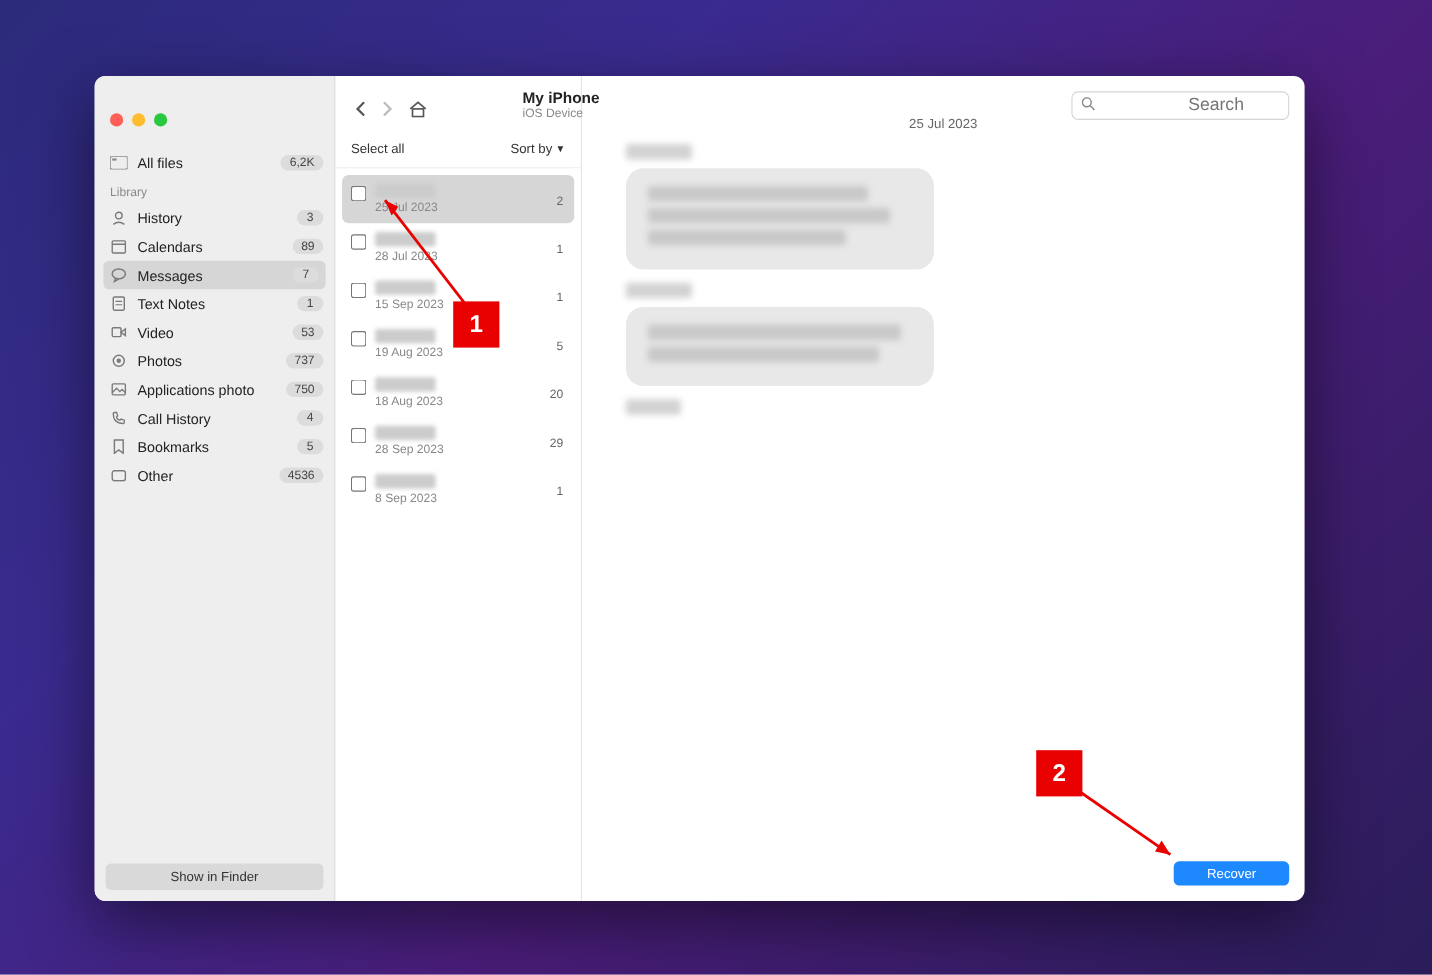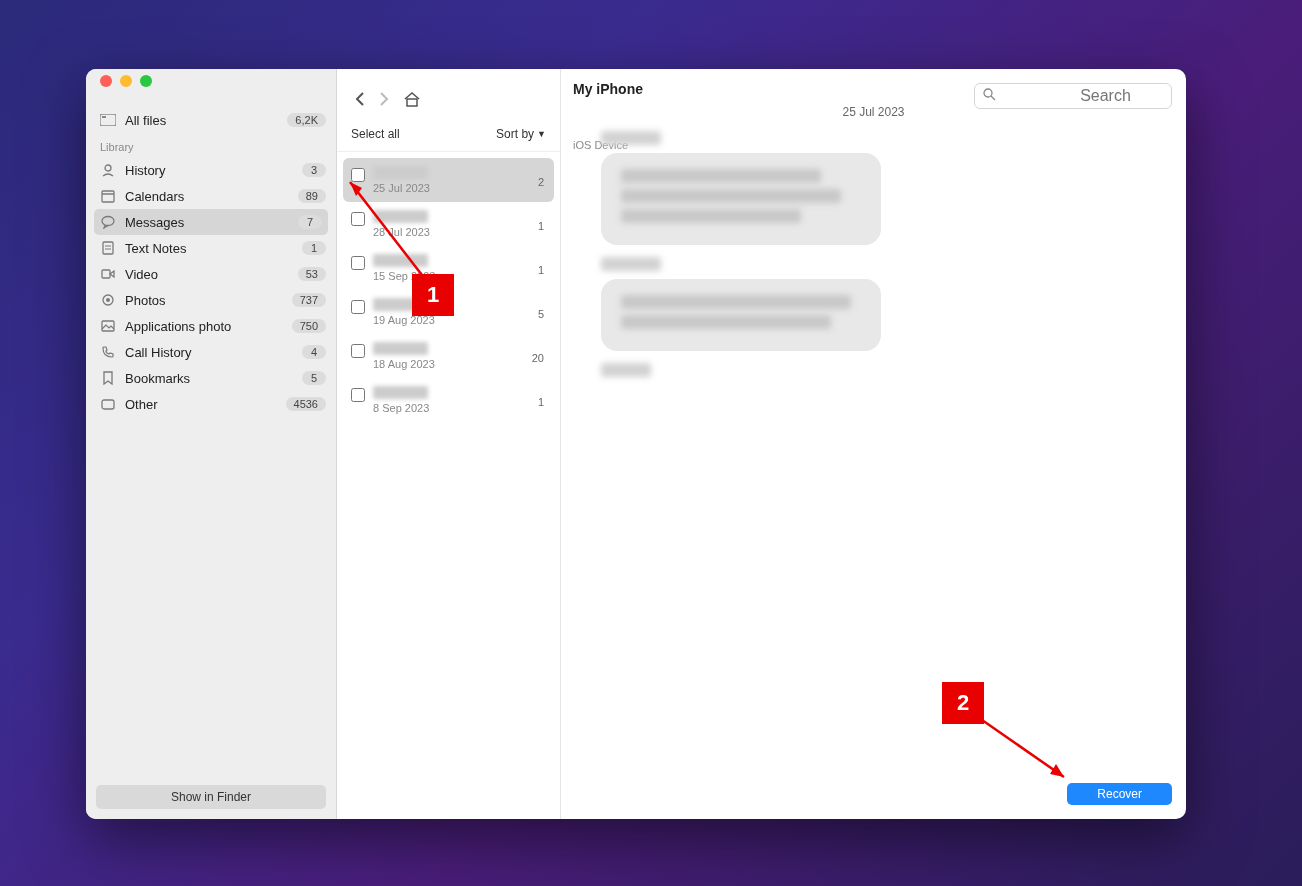--- a/index.html
+++ b/index.html
@@ -13,25 +13,25 @@
   width: 1100px; height: 750px;
   background: #fff;
   border-radius: 10px;
   box-shadow: 0 20px 60px rgba(0,0,0,0.5);
   display: flex;
   overflow: hidden;
   position: absolute;
   top: 69px; left: 86px;
 }
 .sidebar {
-  width: 251px;
+  width: 219px;
   background: #eeeeee;
   border-right: 1px solid #d8d8d8;
   display: flex; flex-direction: column;
-  padding-top: 0;
+  padding-top: 28px;
 }
 .traffic-lights { display: flex; gap: 8px; padding: 6px 14px 20px 14px; }
 .tl { width: 12px; height: 12px; border-radius: 50%; }
 .tl.red { background: #ff5f57; }
 .tl.yellow { background: #febc2e; }
 .tl.green { background: #28c840; }
 .sb-item {
   display: flex; align-items: center; justify-content: space-between;
   padding: 5px 10px 5px 14px; cursor: pointer;
   font-size: 13px; color: #222;
@@ -341,30 +341,38 @@
           <div class="body">
             <div class="name-blur"></div>
             <div class="date">18 Aug 2023</div>
           </div>
           <div class="cnt">20</div>
         </div>
         <div class="conv">
           <input type="checkbox" style="">
           <div class="body">
             <div class="name-blur"></div>
+            <div class="date">28 Sep 2023</div>
+          </div>
+          <div class="cnt">29</div>
+        </div>
+        <div class="conv">
+          <input type="checkbox" style="">
+          <div class="body">
+            <div class="name-blur"></div>
             <div class="date">8 Sep 2023</div>
           </div>
           <div class="cnt">1</div>
         </div>
       </div>
   </div>
 
   <div class="content">
     <div style="position:absolute; top:12px; left:-108px; display:flex; align-items:center;">
-      <div class="title-block" style="margin-left:120px;gap:42px;">
+      <div class="title-block" style="margin-left:54px;">
         <span class="title">My iPhone</span>
         <span class="subtitle">iOS Device</span>
       </div>
     </div>
     <div class="top-right">
       <div class="search">
         <span>
           <svg width="13" height="13" viewBox="0 0 13 13">
               <circle cx="5" cy="5" r="4" fill="none" stroke="#888" stroke-width="1.3"></circle>
               <line x1="8" y1="8" x2="12" y2="12" stroke="#888" stroke-width="1.3"></line>

